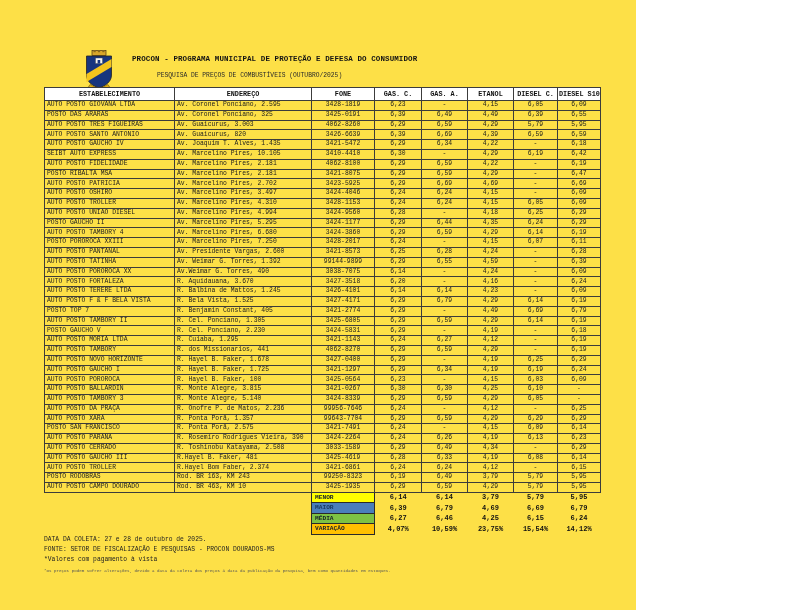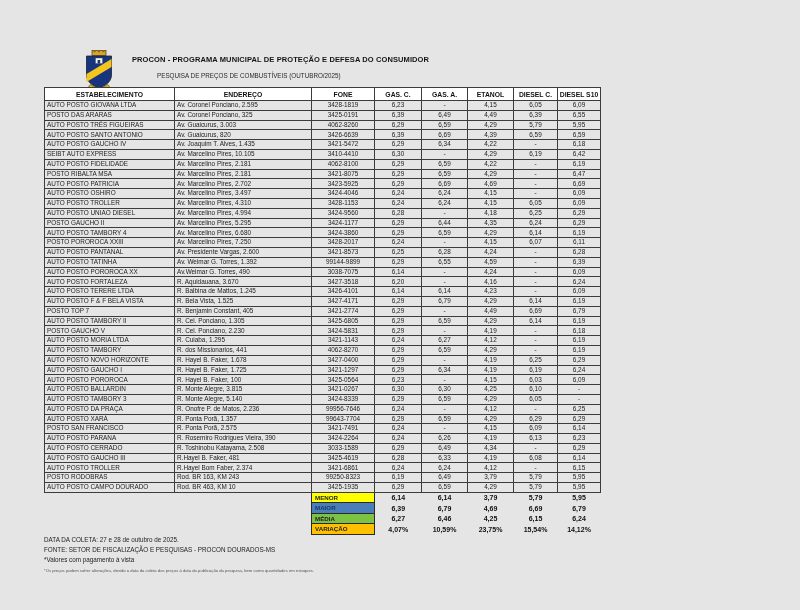--- a/index.html
+++ b/index.html
@@ -1,18 +1,18 @@
 <!DOCTYPE html>
 <html><head>
 <meta charset="utf-8">
 <style>
   * { margin:0; padding:0; box-sizing:border-box; }
   html,body { background:#ffffff; }
   body { font-family:"Liberation Sans", sans-serif; color:#1a1a1a; }
-  .page { position:relative; width:800px; height:610px; background:#e5e5e5; overflow:hidden; }
+  .page { position:relative; width:636px; height:610px; background:#fde047; overflow:hidden;font-family:Liberation Mono, monospace; }
 
   .logo { position:absolute; left:84px; top:50px; }
 
   .title {
     position:absolute; left:132px; top:55px;
     font-size:7.5px; font-weight:bold; letter-spacing:.1px; color:#141414;
     white-space:nowrap;
   }
   .subtitle {
     position:absolute; left:157px; top:72px;

